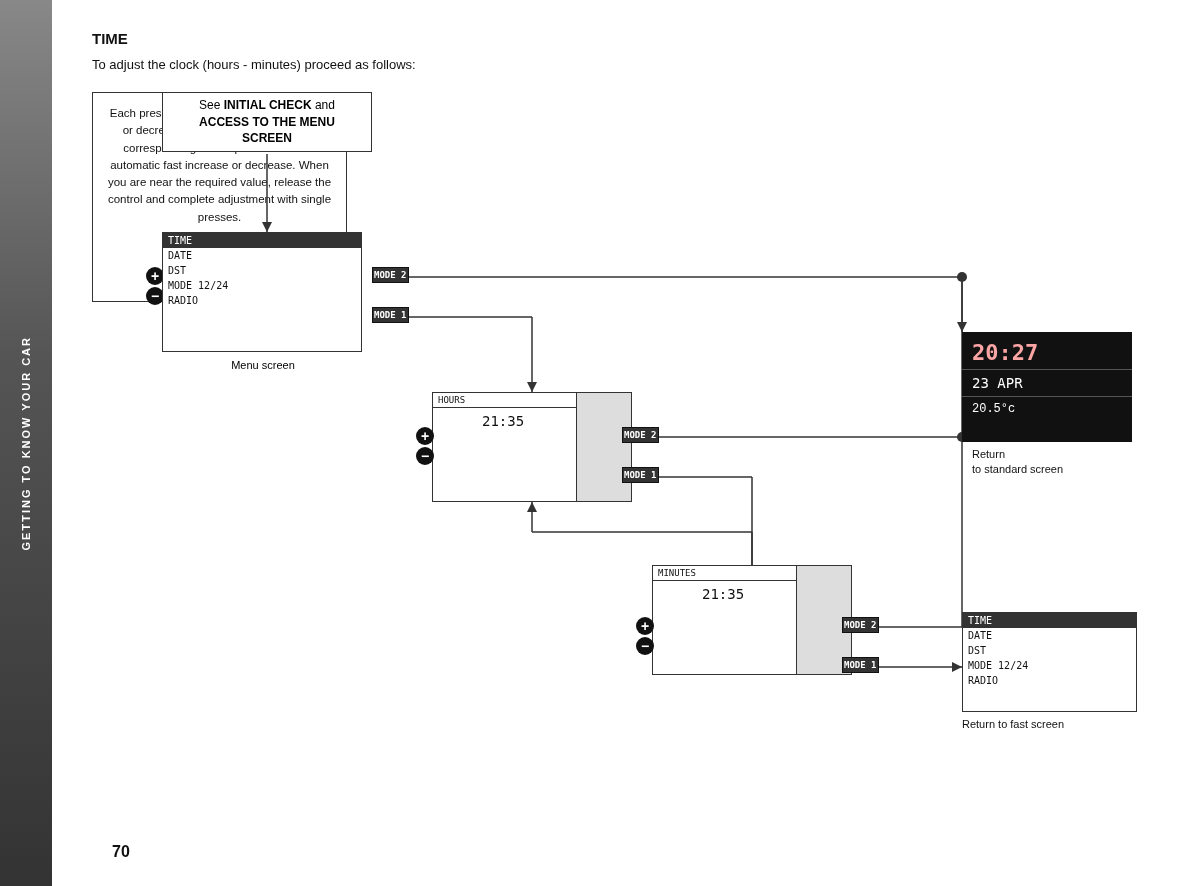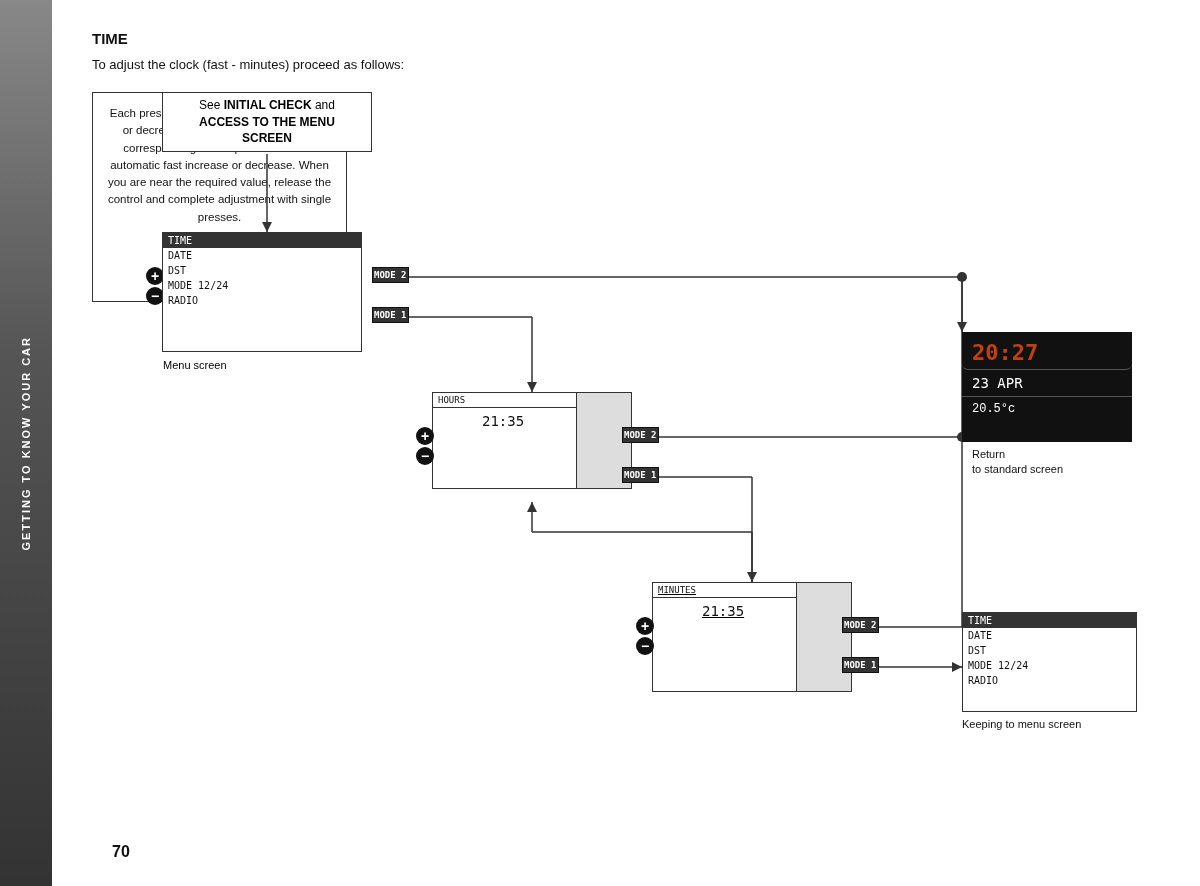--- a/index.html
+++ b/index.html
@@ -118,20 +118,21 @@
       font-size: 10px;
       font-family: monospace;
     }
     .menu-item {
       padding: 2px 5px;
       font-size: 10px;
       font-family: monospace;
       color: #111;
     }
     .menu-label {
+      text-align: center;
       font-size: 11px;
       margin-top: 5px;
       position: absolute;
       bottom: -20px;
       left: 0; width: 200px;
     }
 
     
     .mode-btn {
       position: absolute;
@@ -141,21 +142,21 @@
       font-weight: bold;
       padding: 2px 1px;
       border: 1px solid #111;
       font-family: monospace;
     }
 
     
     .box-hours {
       left: 340px; top: 300px;
       width: 200px;
-      height: 97px;
+      height: 110px;
     }
     .screen-label {
       background: #fff;
       color: #111;
       font-size: 9px;
       font-family: monospace;
       padding: 2px 5px;
       border-bottom: 1px solid #333;
     }
     .screen-display {
@@ -176,41 +177,39 @@
       position: absolute;
       right: 0; top: 0;
       width: 55px;
       height: 100%;
       border-left: 1px solid #333;
       background: #ddd;
     }
 
     
     .box-minutes {
-      left: 560px; top: 490px;
+      left: 560px; top: 473px;
       width: 200px;
       height: 110px;
-      text-decoration: underline;
     }
 
     
     .box-standard {
       left: 870px; top: 130px;
       width: 170px;
       height: 110px;
       background: #111;
     }
     .standard-time {
-      color: #c2410c;
+      color: #fca5a5;
       font-family: monospace;
       font-size: 22px;
       font-weight: bold;
       padding: 8px 10px 4px;
       border-bottom: 1px solid #555;
-      border-radius: 6px;
     }
     .standard-date {
       color: #fff;
       font-family: monospace;
       font-size: 14px;
       padding: 5px 10px;
       border-bottom: 1px solid #555;
     }
     .standard-temp {
       color: #fff;
@@ -273,21 +272,21 @@
   </style>
 </head>
 <body>
 
 <div class="sidebar">
   <span class="sidebar-text">GETTING TO KNOW YOUR CAR</span>
 </div>
 
 <div class="main">
   <div class="page-title">TIME</div>
-  <div class="intro-text">To adjust the clock  (fast - minutes)  proceed as follows:</div>
+  <div class="intro-text">To adjust the clock  (hours - minutes)  proceed as follows:</div>
 
   <div class="diagram">
 
     <svg class="diagram-svg">
 
       <line x1="175" y1="62" x2="175" y2="140" stroke="#333" stroke-width="1.5"></line>
       <polygon points="175,140 170,130 180,130" fill="#333"></polygon>
 
       <line x1="290" y1="185" x2="870" y2="185" stroke="#333" stroke-width="1.5"></line>
       <circle cx="870" cy="185" r="5" fill="#333"></circle>
@@ -389,21 +388,21 @@
     <div class="return-label" style="left:880px; top:355px;">Return<br>to standard screen</div>
 
     <div class="box" style="left:870px; top:520px; width:175px; height:100px;">
       <div class="menu-item-highlighted" style="font-family:monospace; font-size:10px; background:#333; color:#fff; padding:2px 5px;">TIME</div>
       <div class="menu-item">DATE</div>
       <div class="menu-item">DST</div>
       <div class="menu-item">MODE 12/24</div>
       <div class="menu-item">RADIO</div>
     </div>
 
-    <div class="return-label" style="left:870px; top:625px;">Keeping to menu screen</div>
+    <div class="return-label" style="left:870px; top:625px;">Return to fast screen</div>
 
     <div class="box-note">
       <span>Each press on the <strong>⊕</strong> or <strong>⊖</strong> button increases or decreases by one unit. Keeping the corresponding button pressed obtains automatic fast increase or decrease. When you are near the required value, release the control and complete adjustment with single presses.</span>
     </div>
 
   </div>
 
   <div class="page-number">70</div>
 </div>
 

